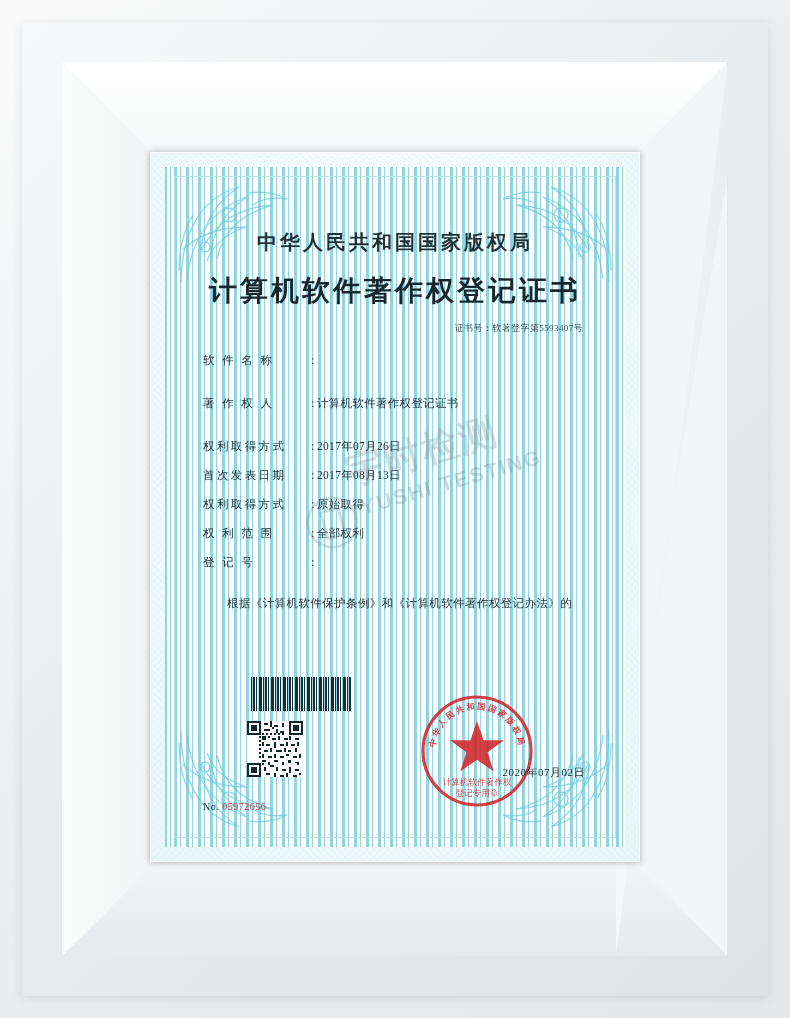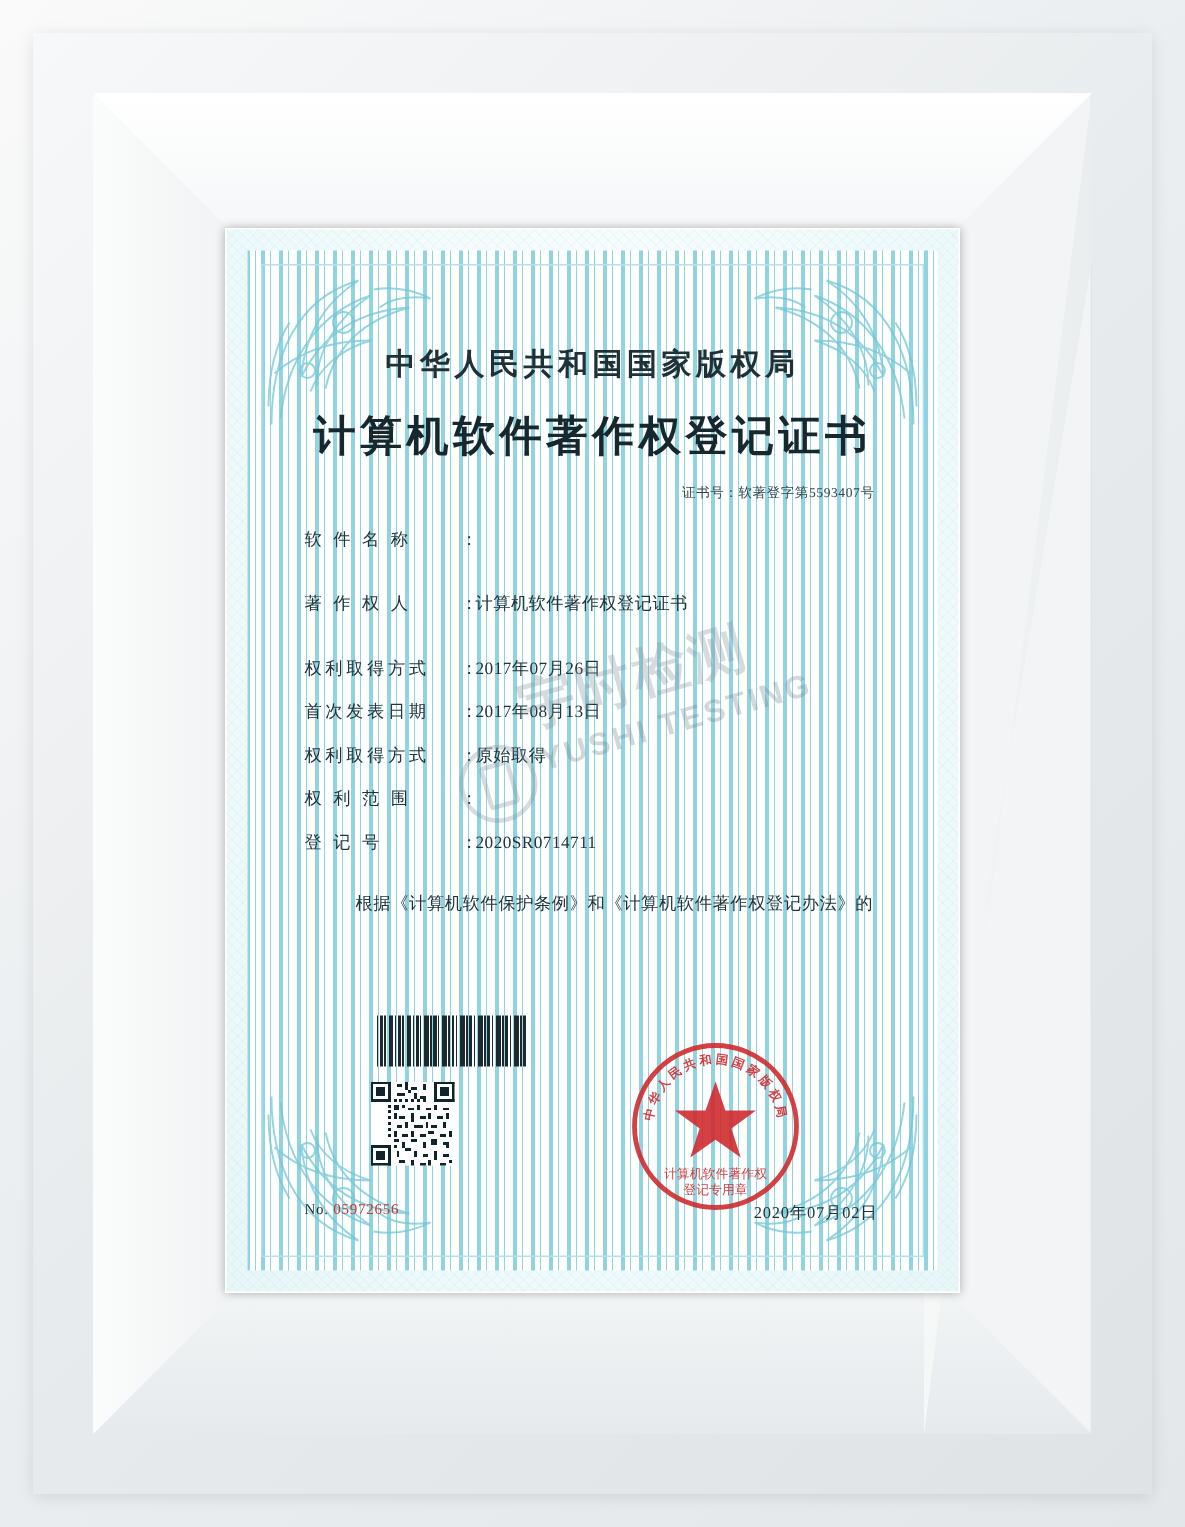--- a/index.html
+++ b/index.html
@@ -203,21 +203,20 @@
 
   .spacer-lg { height: 14px; }
 
   .paragraph {
     font-size: 11.5px;
     line-height: 23px;
     color: #22333a;
     margin-top: 20px;
     text-indent: 24px;
     letter-spacing: 0.4px;
-    margin-left: 10px;
   }
   .paragraph .l2 { display: block; text-indent: 0; }
 
   
   .barcode {
     position: absolute;
     left: 100px;
     top: 524px;
     width: 100px;
     height: 34px;
@@ -252,21 +251,21 @@
     left: 52px;
     top: 648px;
     font-size: 10px;
     color: #1f3036;
     letter-spacing: 0.5px;
   }
   .footer-left .num { color: #c0392b; }
   .footer-right {
     position: absolute;
     right: 54px;
-    top: 648px;
+    top: 612px;
     font-size: 11px;
     color: #1f3036;
     letter-spacing: 0.5px;
   }
 
   
   .watermark {
     position: absolute;
     left: 140px;
     top: 268px;
@@ -419,26 +418,26 @@
 
       <div class="field-row">
         <div class="field-label">权利取得方式</div>
         <div class="field-colon">：</div>
         <div class="field-value">原始取得</div>
       </div>
 
       <div class="field-row">
         <div class="field-label">权 利 范 围</div>
         <div class="field-colon">：</div>
+        <div class="field-value">全部权利</div>
       </div>
 
       <div class="field-row">
         <div class="field-label">登 记 号</div>
         <div class="field-colon">：</div>
-        <div class="field-value">2020SR0714711</div>
       </div>
 
       <div class="paragraph">
         <span>根据《计算机软件保护条例》和《计算机软件著作权登记办法》的</span>
       </div>
     </div>
 
     <div class="barcode"></div>
 
     <svg class="qrcode" viewBox="0 0 29 29" shape-rendering="crispEdges">

